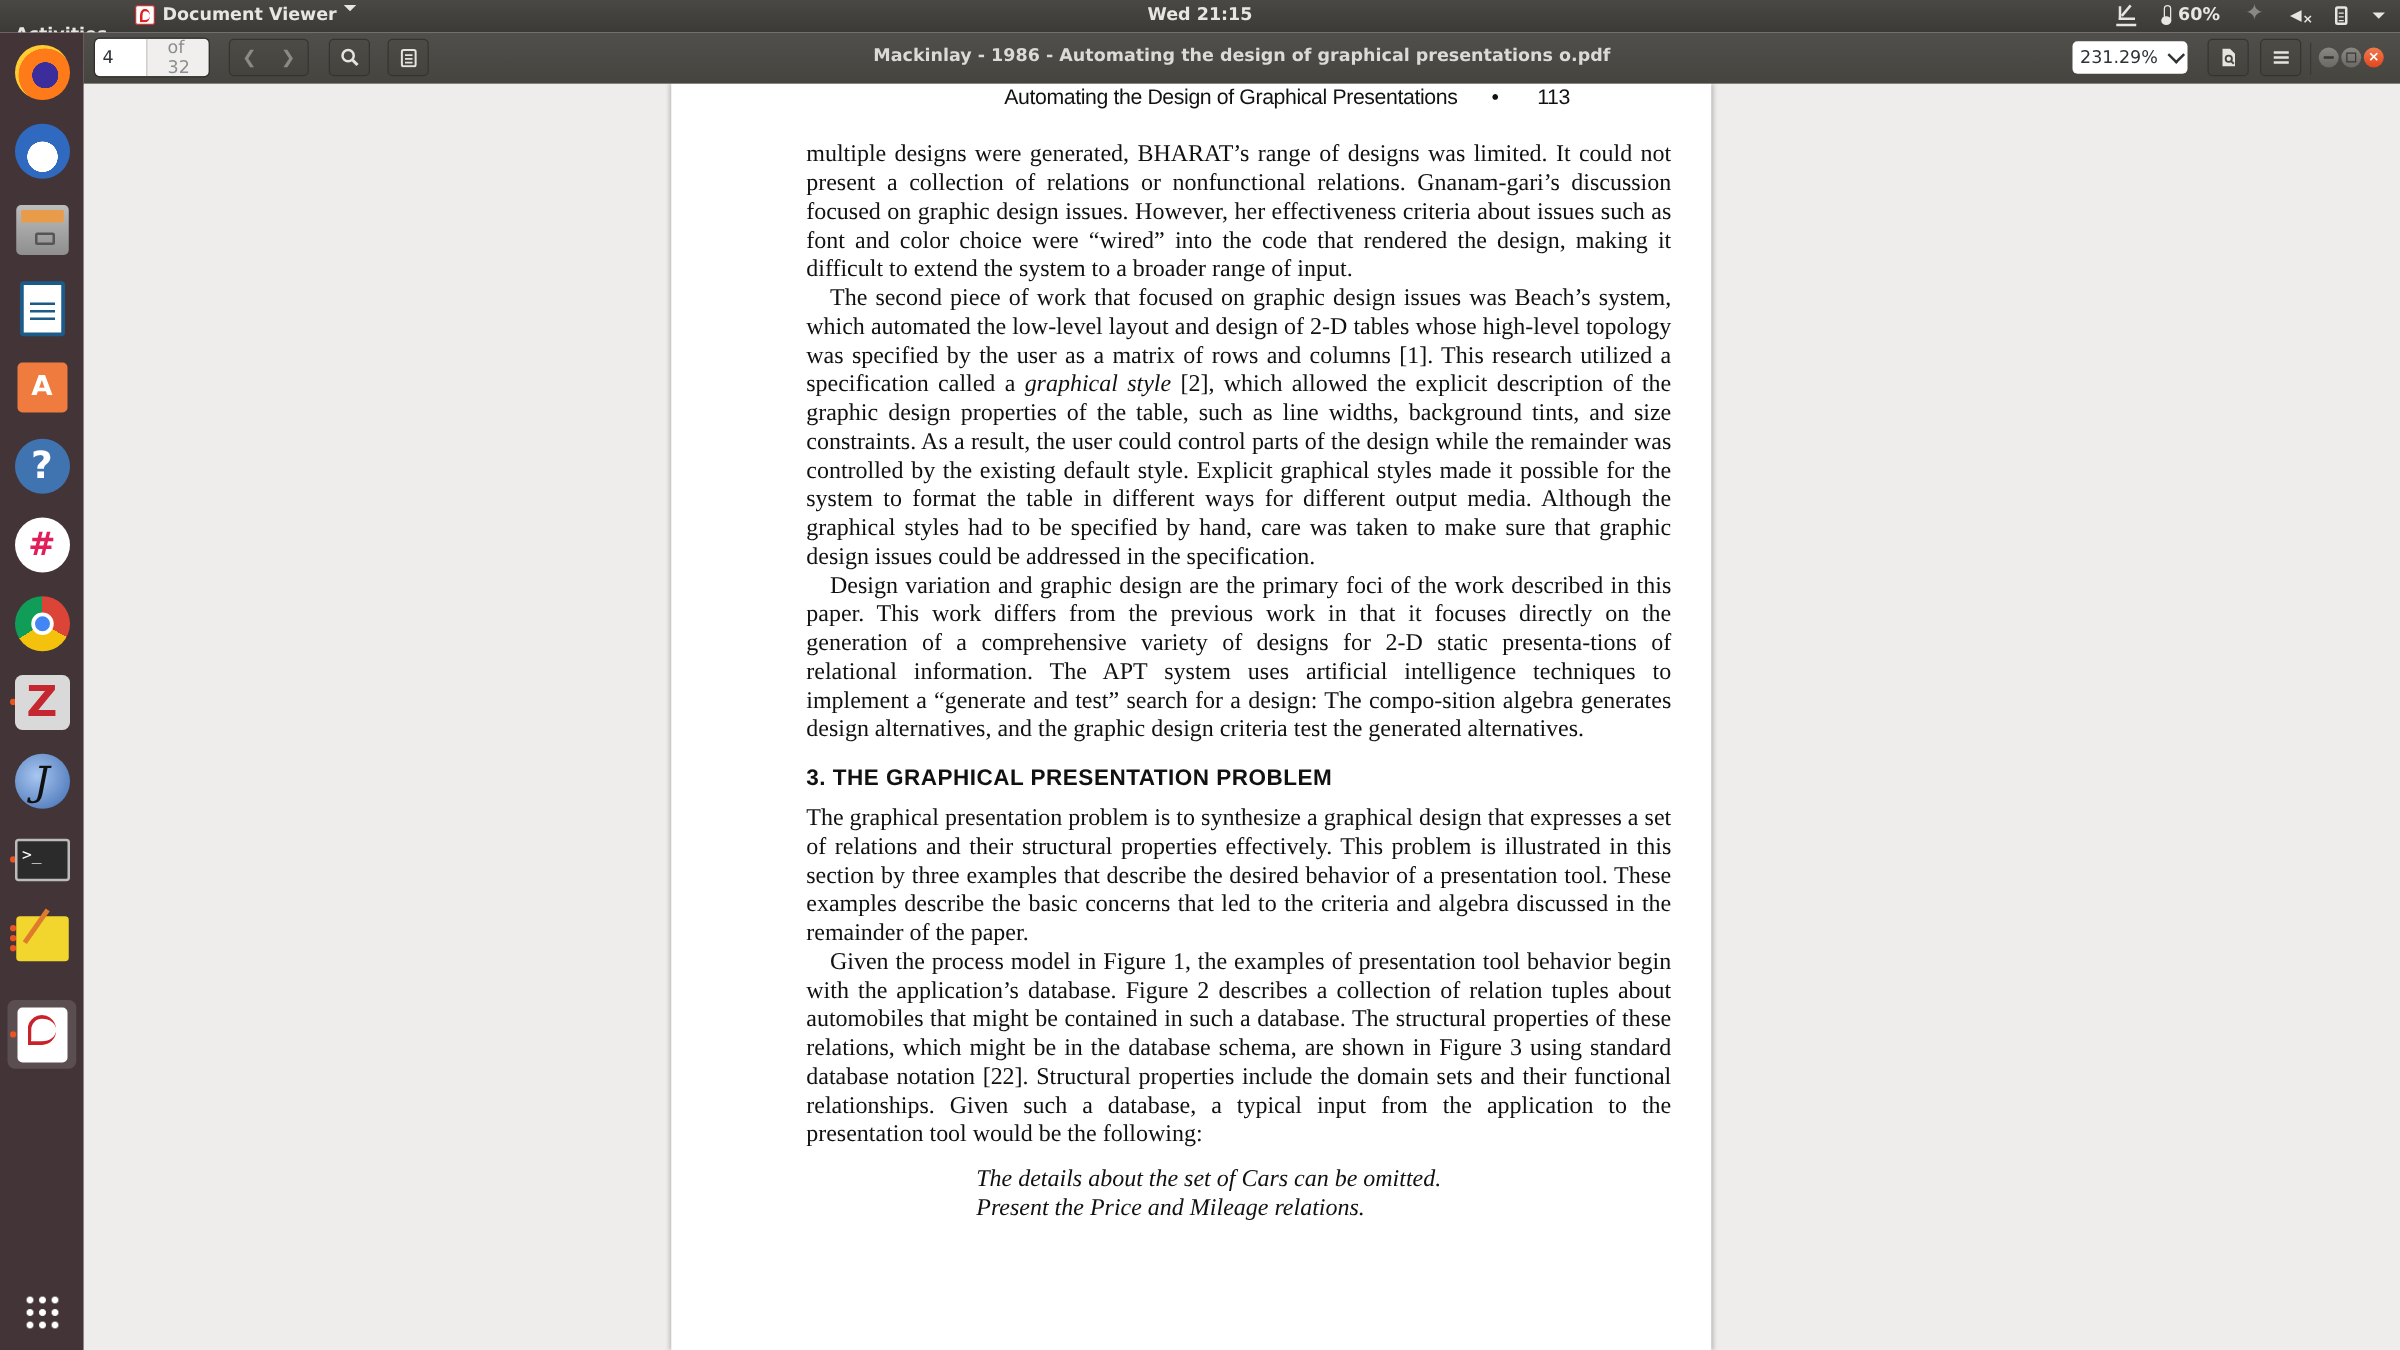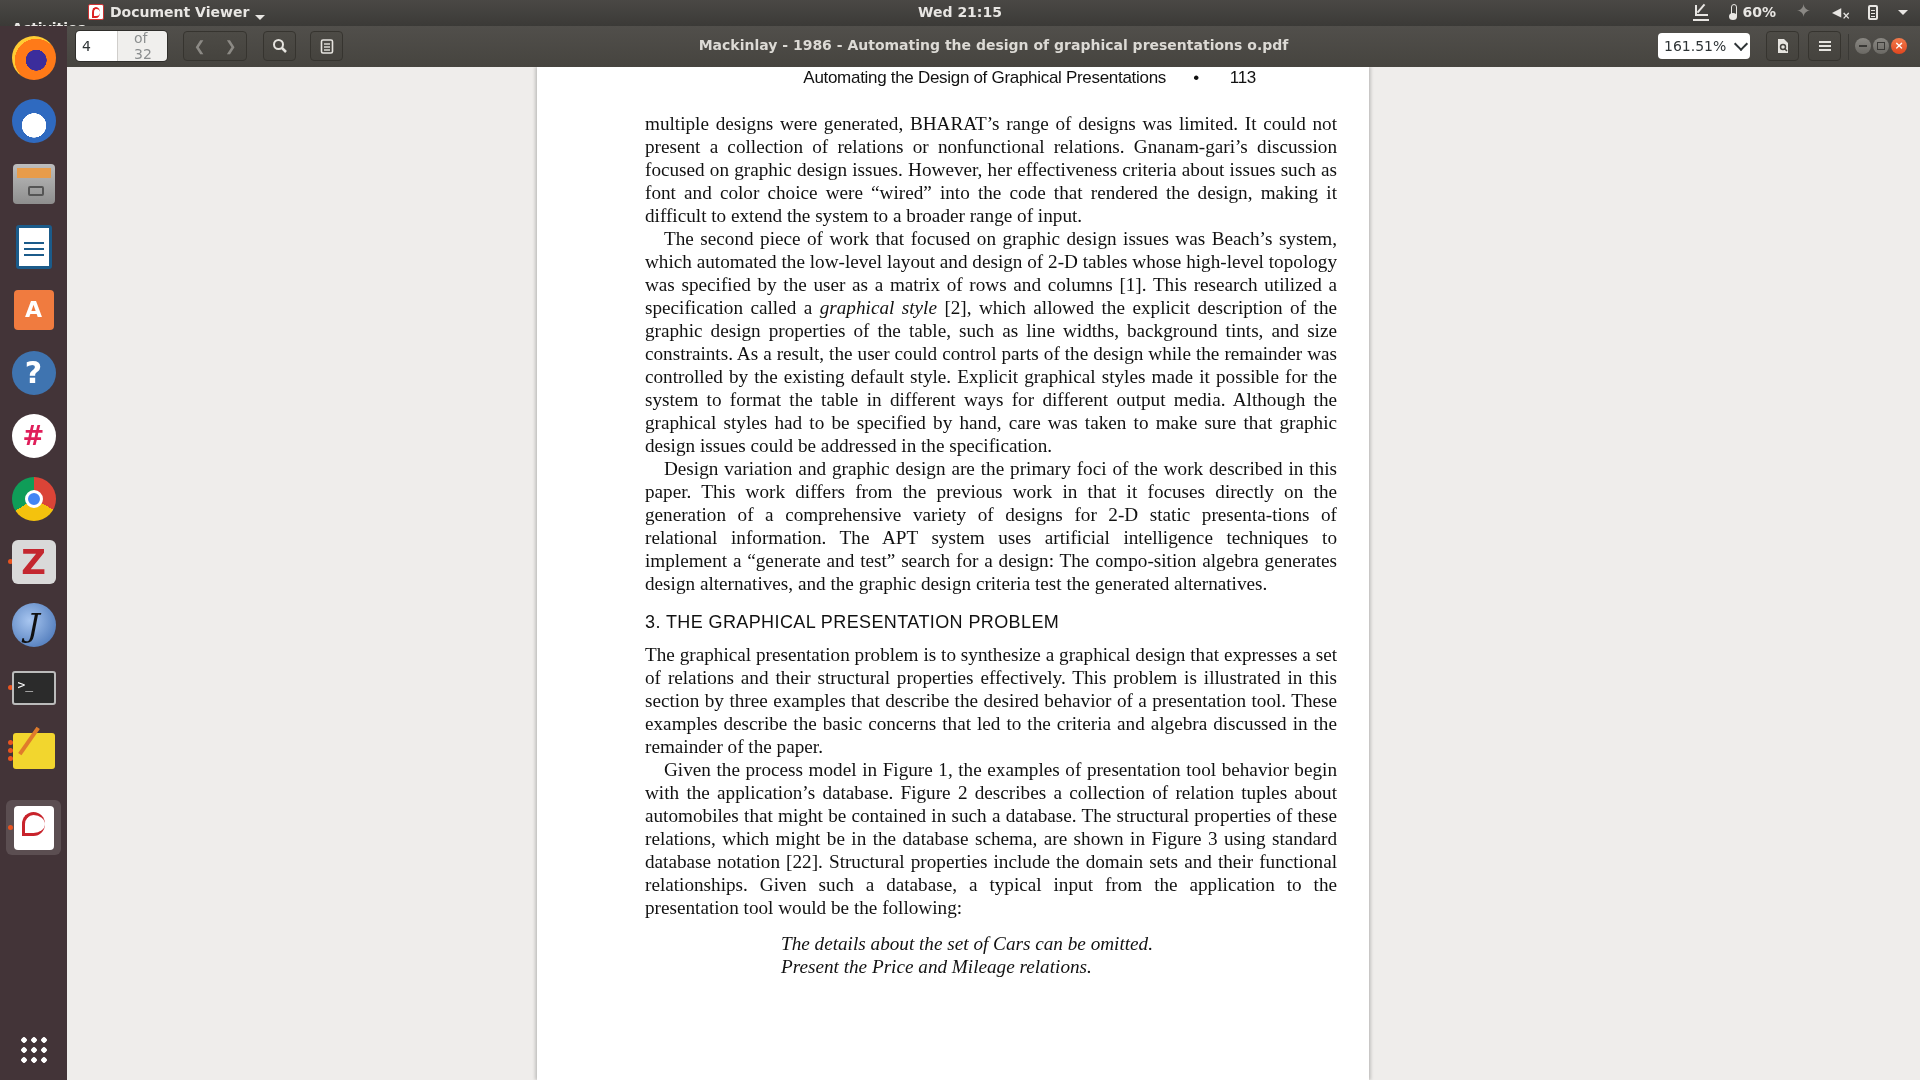--- a/index.html
+++ b/index.html
@@ -1,21 +1,21 @@
 <!DOCTYPE html>
 <html><head>
 <meta charset="utf-8">
 <style>
   html, body { margin:0; padding:0; }
   body { width:1920px; height:1080px; overflow:hidden; position:relative; background:#efedeb; font-family:"DejaVu Sans", sans-serif; }
 
   
   #topbar { position:absolute; left:0; top:0; width:1920px; height:26px; background:linear-gradient(#4a4845,#3b3a37); color:#e8e6e3; font-size:14px; font-weight:bold; }
   #topbar .activities { position:absolute; left:12px; top:20px; }
-  #topbar .appmenu { position:absolute; left:88px; top:4px; display:flex; align-items:flex-end; gap:6px; }
+  #topbar .appmenu { position:absolute; left:108px; top:4px; display:flex; align-items:flex-start; gap:6px; }
   #topbar .appicon { width:14px; height:14px; background:#fff; border-radius:2px; border:1px solid #c33; position:relative; }
   #topbar .appicon::after { content:""; position:absolute; left:3px; top:2px; width:6px; height:7px; border:2px solid #d22; border-radius:50% 50% 50% 0; border-right:none; }
   #topbar .clock { position:absolute; left:0; right:0; top:4px; text-align:center; }
   #topbar .tray { position:absolute; right:12px; top:3px; display:flex; gap:20px; align-items:center; font-size:14px; }
   .tray-ico { width:16px; height:16px; display:inline-block; position:relative; }
   .ico-note { border-bottom:2px solid #e8e6e3; }
   .ico-note::before { content:""; position:absolute; left:2px; top:2px; width:11px; height:9px; border:2px solid #e8e6e3; border-right:none; border-top:none; }
   .ico-note::after { content:""; position:absolute; left:7px; top:0px; width:2px; height:11px; background:#e8e6e3; transform:rotate(40deg); }
   .ico-thermo { width:8px; }
   .ico-thermo::before { content:""; position:absolute; left:2px; top:0; width:4px; height:11px; border:1.5px solid #e8e6e3; border-radius:3px 3px 0 0; }
@@ -70,21 +70,21 @@
 
   
   #viewer { position:absolute; left:67px; top:67px; width:1853px; height:1013px; background:#efedeb; overflow:hidden; }
   #page { position:absolute; left:470px; top:0; width:832px; height:1013px; background:#fff; box-shadow:-2px 0 3px rgba(0,0,0,0.18), 2px 0 3px rgba(0,0,0,0.18); }
   #running-head { position:absolute; left:0; right:113px; top:1px; text-align:right; font-family:"Liberation Sans", sans-serif; font-size:17px; color:#111; letter-spacing:-0.3px; }
   #running-head .sep { display:inline-block; width:60px; text-align:center; }
   #running-head .pno { display:inline-block; width:30px; text-align:right; }
   #text { position:absolute; left:108px; width:692px; top:45px; font-family:"Liberation Serif", serif; font-size:19.2px; line-height:23px; color:#111; }
   #text p { margin:0; text-align:justify; }
   #text p.indent { text-indent:19px; }
-  #text h3 { font-family:"Liberation Sans", sans-serif; font-weight:normal; font-size:18px; margin:16px 0 9px 0; letter-spacing:0.4px; }
+  #text h3 { font-family:"Liberation Sans", sans-serif; font-weight:bold; font-size:18px; margin:16px 0 9px 0; letter-spacing:0.4px; }
   #text .quote { margin-top:13px; padding-left:136px; font-style:italic; }
   em { font-style:italic; }
 </style>
 </head>
 <body>
 
 <div id="topbar">
   <span class="activities">Activities</span>
   <span class="appmenu">
     <span class="appicon"></span>
@@ -174,21 +174,21 @@
   <div class="hbtn" style="left:243px;width:33px;">
     <svg width="14" height="16" viewBox="0 0 14 16">
         <rect x="1.5" y="2" width="11" height="13" rx="1.5" fill="none" stroke="#e6e4df" stroke-width="1.6"></rect>
         <line x1="4" y1="6" x2="10" y2="6" stroke="#e6e4df" stroke-width="1.4"></line>
         <line x1="4" y1="9" x2="10" y2="9" stroke="#e6e4df" stroke-width="1.4"></line>
         <line x1="4" y1="12" x2="10" y2="12" stroke="#e6e4df" stroke-width="1.4"></line>
       </svg>
   </div>
   <div id="wtitle">Mackinlay - 1986 - Automating the design of graphical presentations o.pdf</div>
   <div id="zoom-combo">
-    <span>161.51%</span>
+    <span>231.29%</span>
     <span class="chev"></span>
   </div>
   <div class="hbtn" style="left:1699px;width:33px;">
     <svg width="14" height="16" viewBox="0 0 14 16">
         <path d="M2 1h6l4 4v10H2z" fill="#e6e4df"></path>
         <circle cx="7" cy="9" r="2.5" fill="none" stroke="#46443f" stroke-width="1.5"></circle>
         <line x1="8.5" y1="10.5" x2="11" y2="13" stroke="#46443f" stroke-width="1.5"></line>
       </svg>
   </div>
   <div class="hbtn" style="left:1741px;width:33px;">

